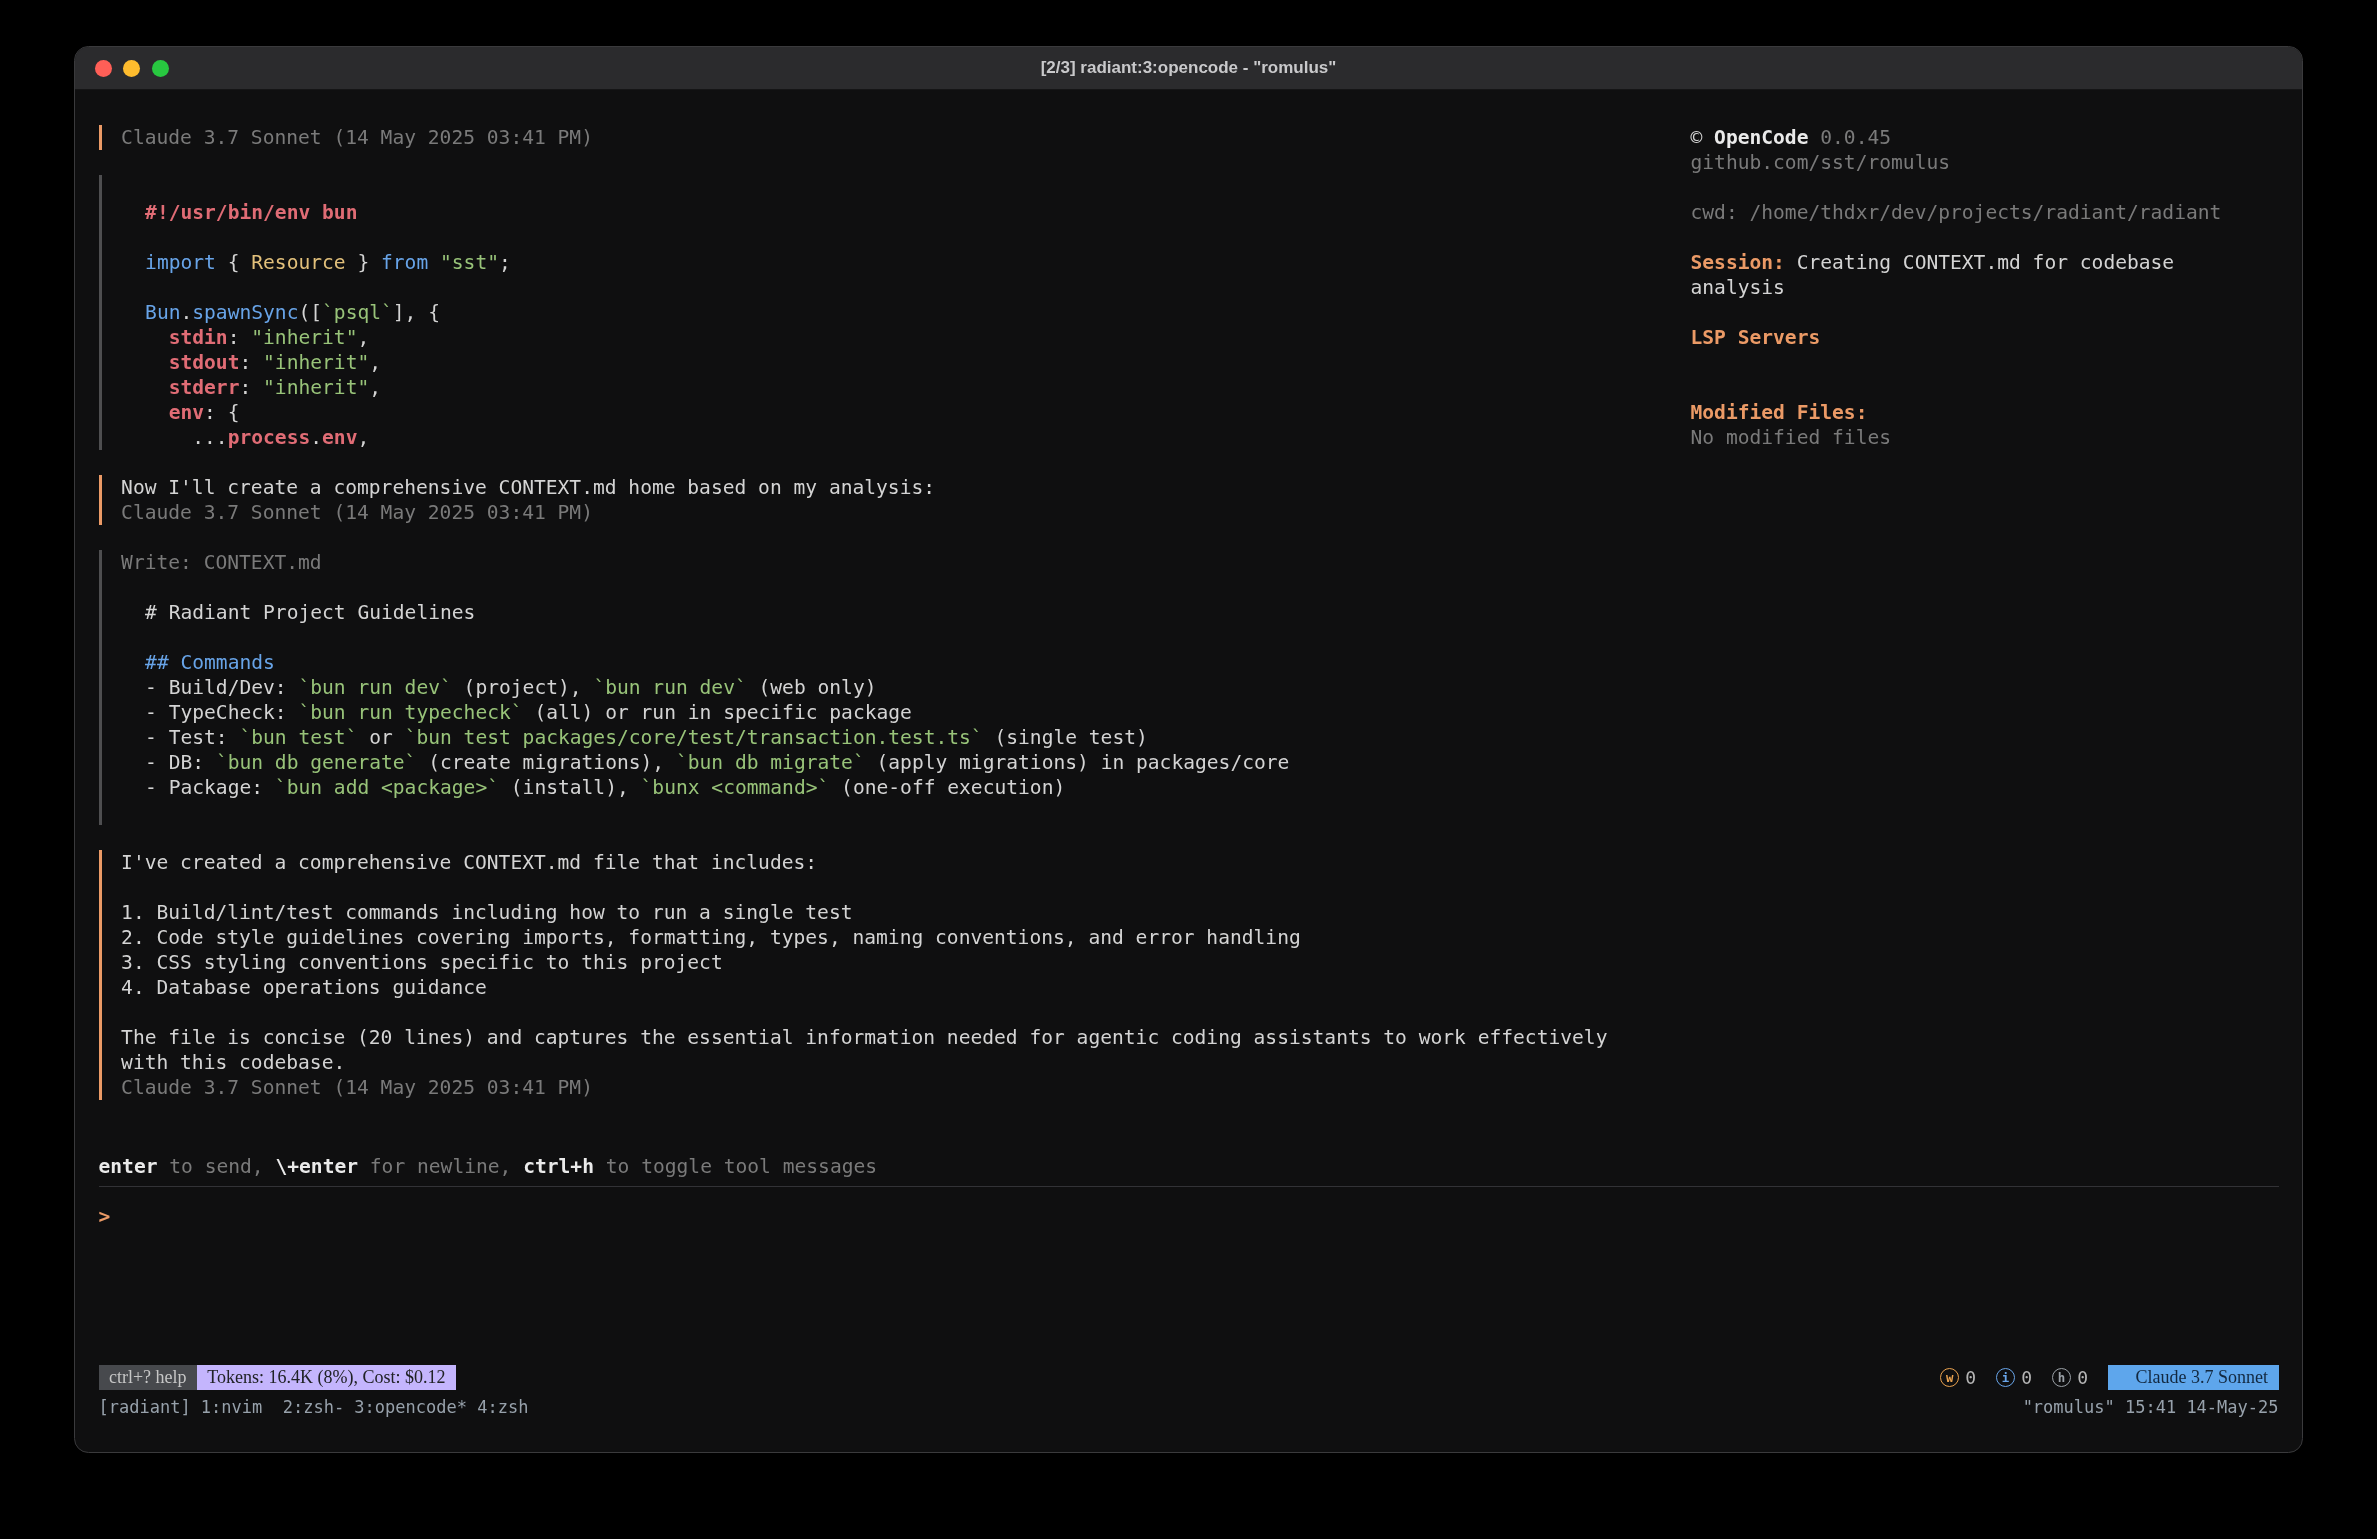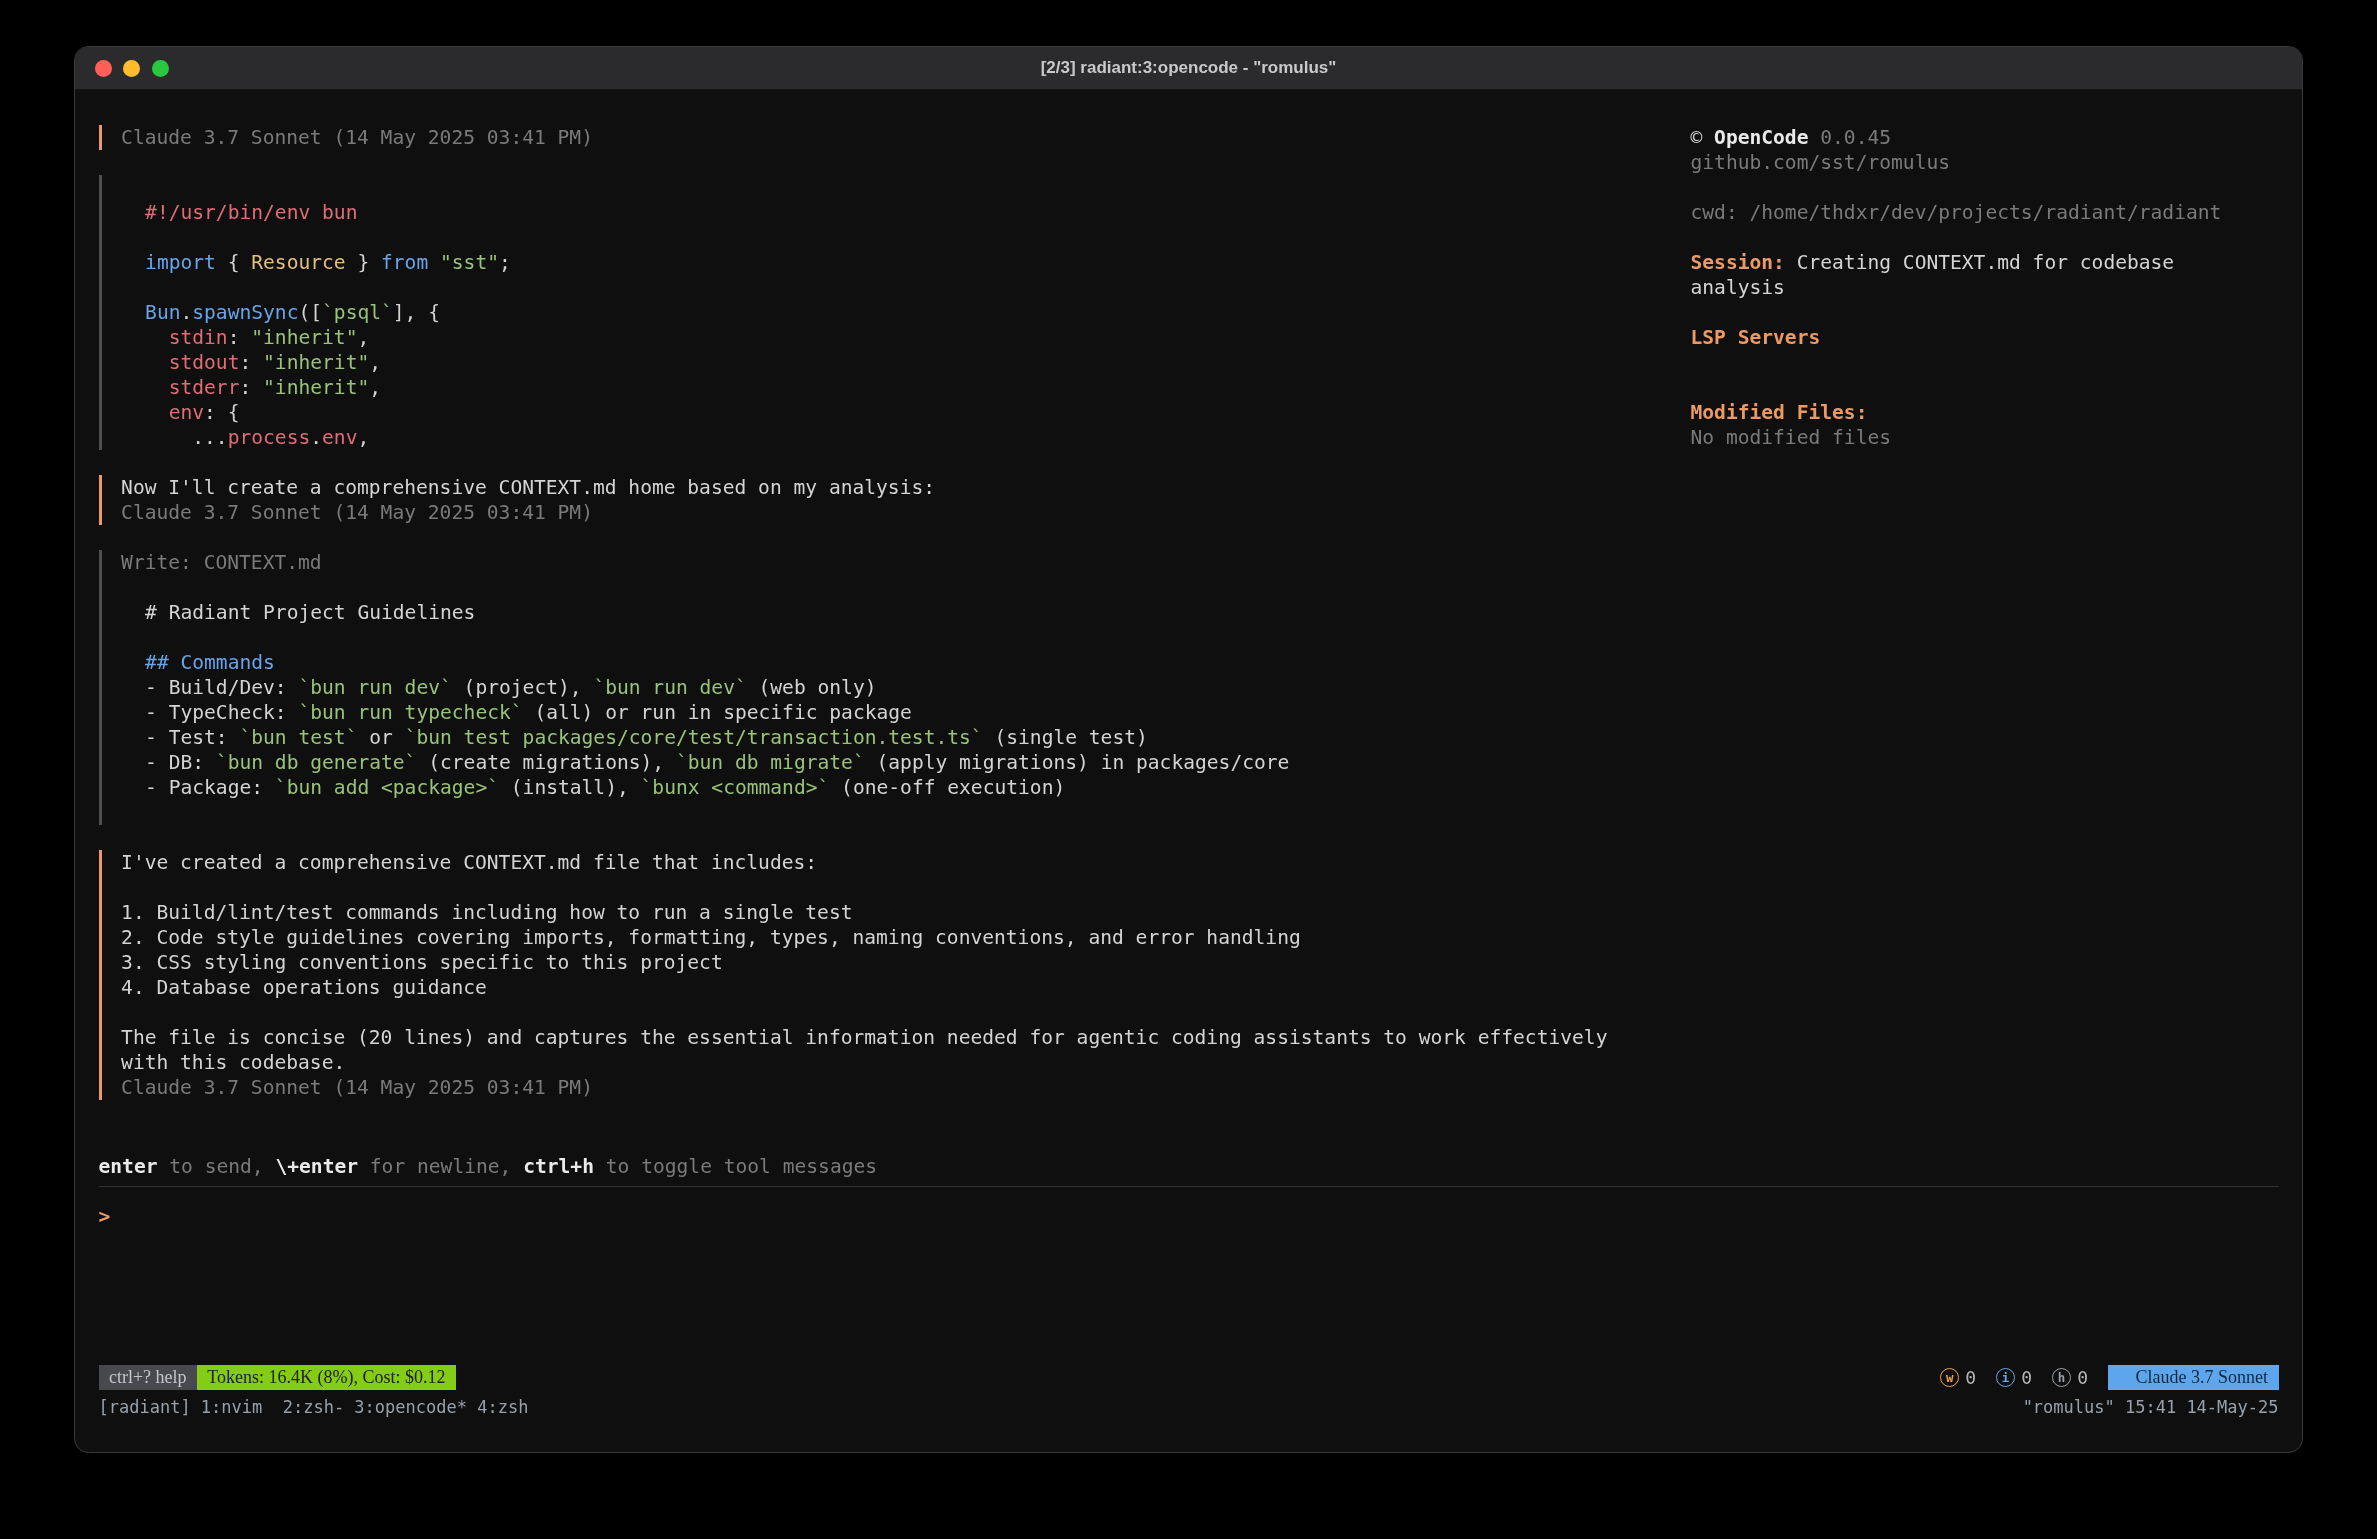--- a/index.html
+++ b/index.html
@@ -30,35 +30,35 @@
 
   .line { min-height:25px; line-height:25px; white-space:pre; }
 
   .block { border-left:3.9px solid #4e4e50; padding-left:19.6px; margin-bottom:25px; }
   .block.accent { border-left-color:#eb9a66; }
   .tool-body { padding-left:24px; }
 
   .c-gray  { color:#7a7a7a; }
   .c-white { color:#d4d4d4; }
   .c-green { color:#98c379; }
-  .c-red   { color:#e06c75; }
+  .c-red   { color:#e06c75;font-weight:bold; }
   .c-blue  { color:#68a4e8; }
   .c-yellow{ color:#e2c07b; }
   .c-orange{ color:#eb9a66; font-weight:bold; }
   .c-boldwhite { color:#eaeaea; font-weight:bold; }
 
   .help-line { margin-top:29px; }
   .separator { border-top:1.3px solid #323236; margin-top:6.5px; }
   .editor { flex:1; padding-top:17px; }
   .prompt { color:#eb9a66; font-weight:bold; font-size:19.6px; line-height:25px; }
 
   .statusbar { display:flex; align-items:center; height:25px; font-size:18px; }
   .badge { height:25px; line-height:25px; padding:0 10.4px; white-space:pre;font-family:Liberation Serif, serif; }
   .badge.help   { background:#47494d; color:#c6c6c6; }
-  .badge.tokens { background:#84cc16; color:#202225; }
+  .badge.tokens { background:#c4b5fd; color:#202225; }
   .badge.model  { background:#5ea6ec; color:#12283f;padding-left:28px; }
   .spacer { flex:1; }
   .diag { margin-right:19.6px; color:#b5b5b5; display:inline-flex; align-items:center; }
   .circ { display:inline-flex; width:19.6px; height:19.6px; border-radius:50%;
           border:1.3px solid currentColor; align-items:center; justify-content:center;
           font-size:12.4px; font-weight:bold; margin-right:5.9px; }
   .diag.warn .circ { color:#e8a14f; }
   .diag.info .circ { color:#68a4e8; }
   .diag.hint .circ { color:#9aa0a6; }
 

